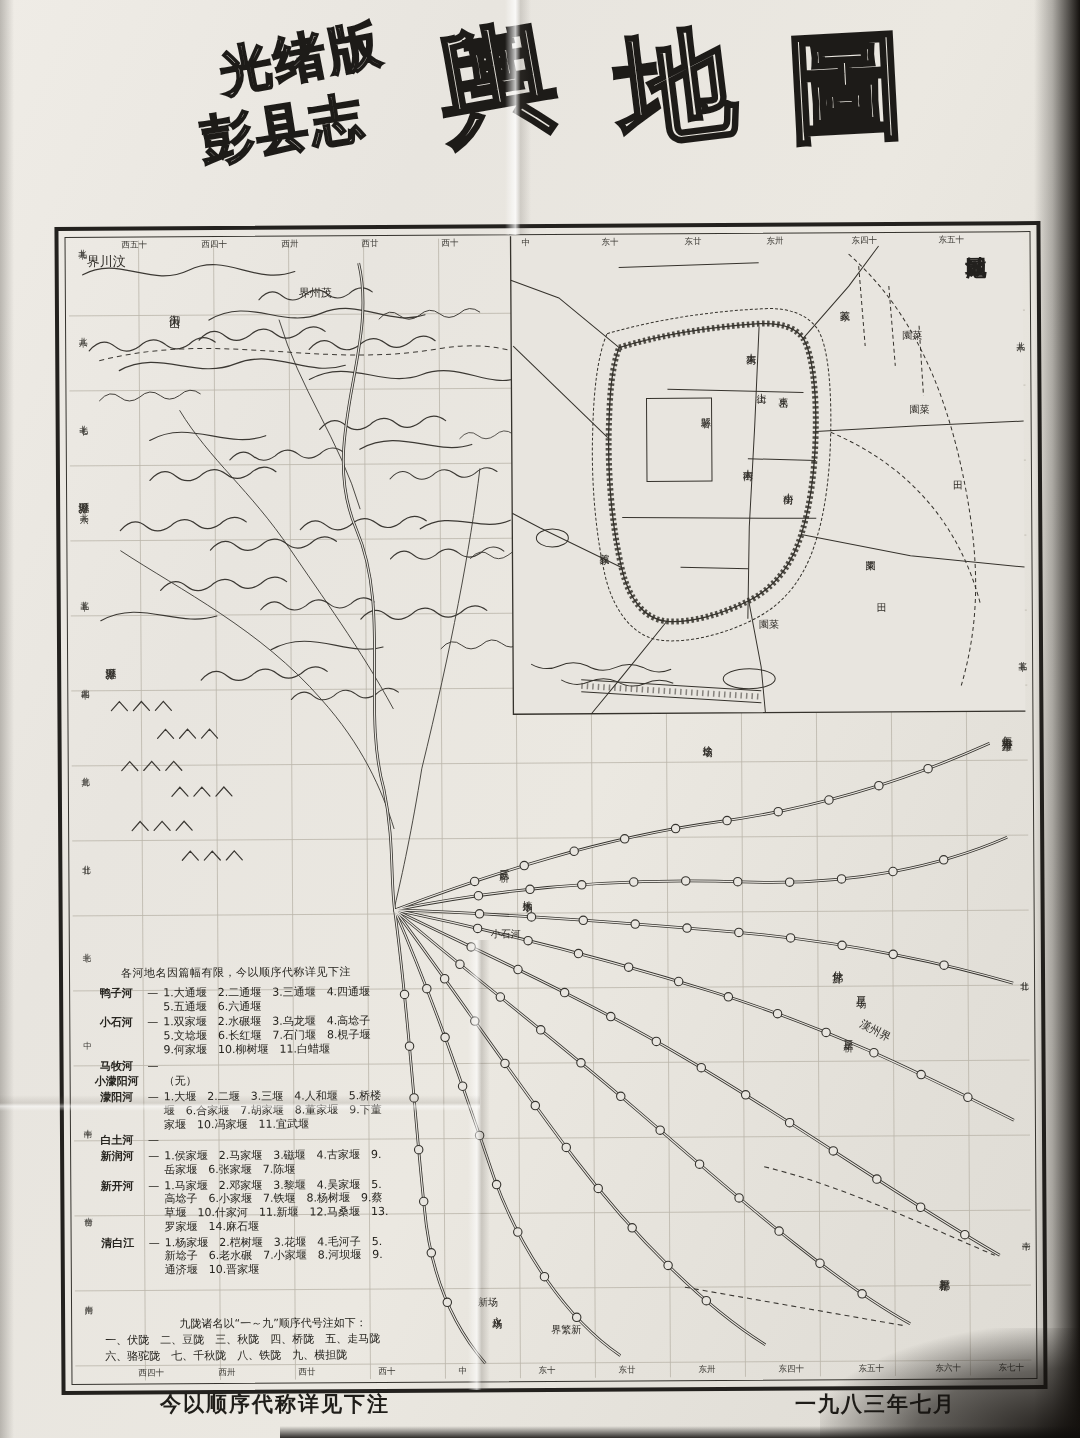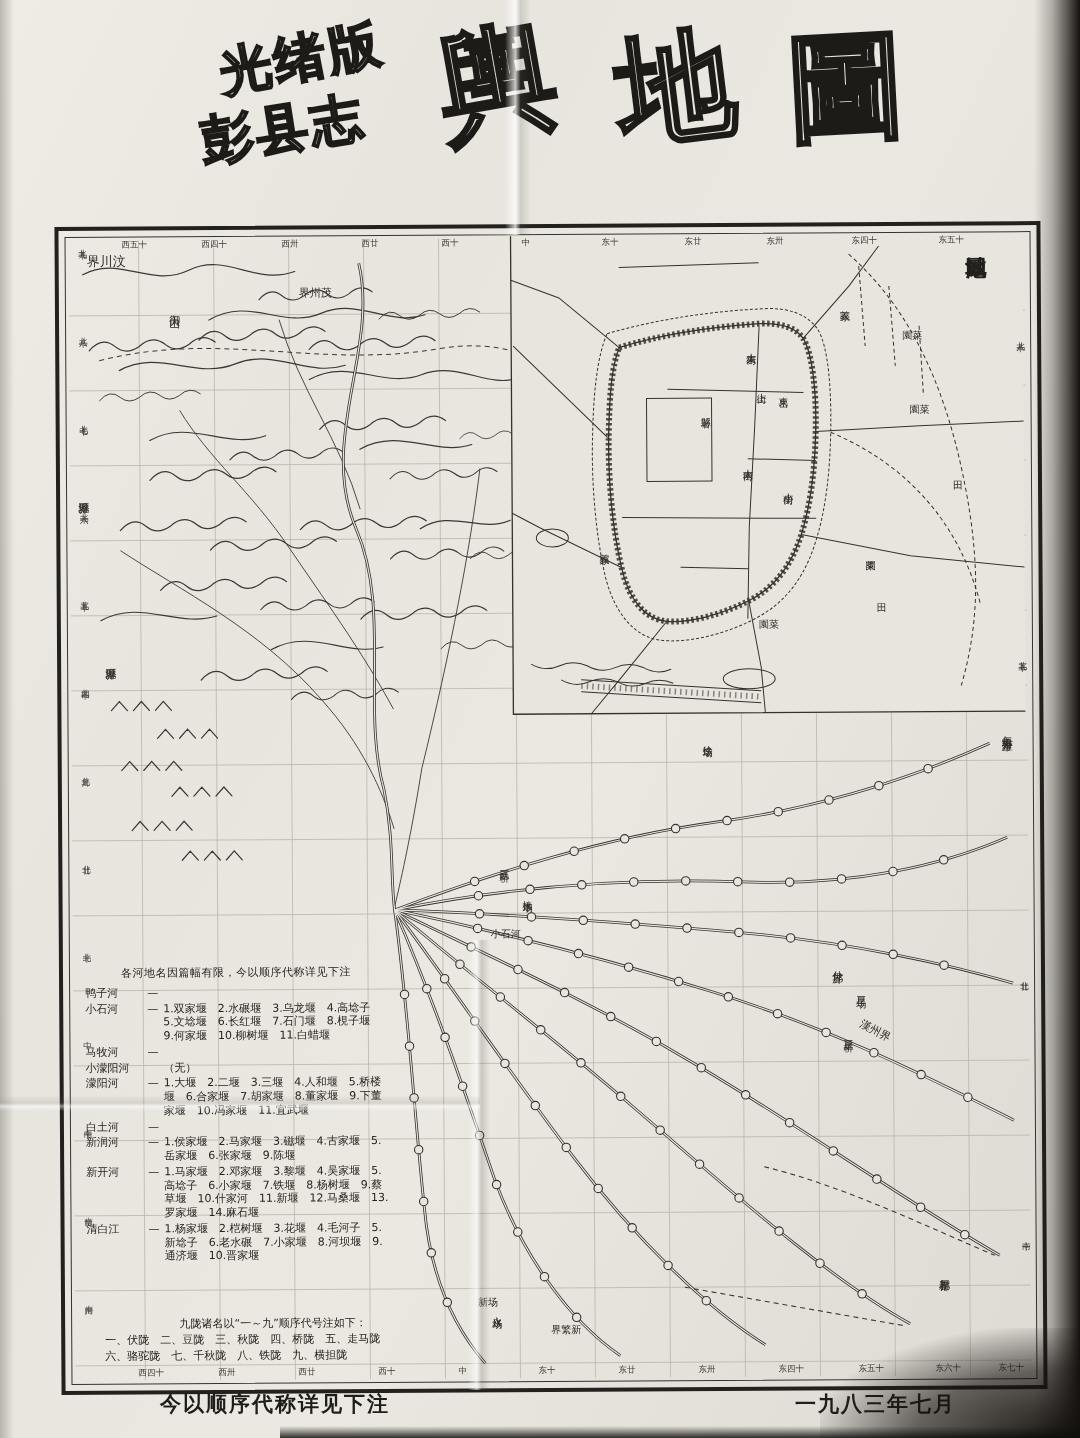--- a/index.html
+++ b/index.html
@@ -72,21 +72,21 @@
   .mlabel.s10{font-size:10px;}
   .mlabel.s13{font-size:13px;}
   .mlabel.rot{transform:rotate(28deg);transform-origin:left top;}
   .inset-title{font-size:21px;font-weight:bold;letter-spacing:4px;color:#23211e;}
   .scale-note{font-size:11px;}
 
   .legend{position:absolute;left:22px;top:736px;width:302px;font-size:11px;
     line-height:1.25;color:#26241f;z-index:12;}
   .legend .hd{text-align:center;margin-bottom:6px;letter-spacing:.5px;}
   .lg-row{display:flex;margin-bottom:2px;}
-  .lg-name{flex:0 0 62px;white-space:nowrap;font-weight:normal;}
+  .lg-name{flex:0 0 62px;white-space:nowrap;font-weight:bold;text-align:center;}
   .lg-dash{flex:0 0 16px;}
   .lg-items{flex:1;}
   .ridges{position:absolute;left:40px;top:1086px;width:336px;font-size:11px;
     line-height:1.45;color:#26241f;z-index:12;}
   .ridges .rhd{text-align:center;}
 
   .footer-left,.footer-right{position:absolute;top:1390px;font-size:21px;font-weight:bold;
     color:#1f1d19;letter-spacing:2px;z-index:20;}
   .footer-left{left:160px;}
   .footer-right{left:795px;}
@@ -427,20 +427,21 @@
   <span class="mlabel s10" style="left:816px;top:376px">田</span>
   <span class="mlabel s10" style="left:698px;top:392px">園菜</span>
 
   <span class="mlabel v scale-note" style="left:938px;top:502px">每方格方十里</span>
 
   <div class="legend">
     <div class="hd">各河地名因篇幅有限，今以顺序代称详见下注</div>
     <div class="lg-row">
       <span class="lg-name">鸭子河</span>
         <span class="lg-dash">—</span>
+        <span class="lg-items">1.大通堰　2.二通堰　3.三通堰　4.四通堰　5.五通堰　6.六通堰</span>
     </div>
     <div class="lg-row">
       <span class="lg-name">小石河</span>
         <span class="lg-dash">—</span>
         <span class="lg-items">1.双家堰　2.水碾堰　3.乌龙堰　4.高埝子　5.文埝堰　6.长红堰　7.石门堰　8.梘子堰　9.何家堰　10.柳树堰　11.白蜡堰</span>
     </div>
     <div class="lg-row">
       <span class="lg-name">马牧河</span>
         <span class="lg-dash">—</span>
     </div>
@@ -454,21 +455,21 @@
         <span class="lg-dash">—</span>
         <span class="lg-items">1.大堰　2.二堰　3.三堰　4.人和堰　5.桥楼堰　6.合家堰　7.胡家堰　8.董家堰　9.下董家堰　10.冯家堰　11.宜武堰</span>
     </div>
     <div class="lg-row">
       <span class="lg-name">白土河</span>
         <span class="lg-dash">—</span>
     </div>
     <div class="lg-row">
       <span class="lg-name">新润河</span>
         <span class="lg-dash">—</span>
-        <span class="lg-items">1.侯家堰　2.马家堰　3.磁堰　4.古家堰　5.岳家堰　6.张家堰　9.陈堰</span>
+        <span class="lg-items">1.侯家堰　2.马家堰　3.磁堰　4.古家堰　9.岳家堰　6.张家堰　7.陈堰</span>
     </div>
     <div class="lg-row">
       <span class="lg-name">新开河</span>
         <span class="lg-dash">—</span>
         <span class="lg-items">1.马家堰　2.邓家堰　3.黎堰　4.吴家堰　5.高埝子　6.小家堰　7.铁堰　8.杨树堰　9.蔡草堰　10.什家河　11.新堰　12.马桑堰　13.罗家堰　14.麻石堰</span>
     </div>
     <div class="lg-row">
       <span class="lg-name">清白江</span>
         <span class="lg-dash">—</span>
         <span class="lg-items">1.杨家堰　2.桤树堰　3.花堰　4.毛河子　5.新埝子　6.老水碾　7.小家堰　8.河坝堰　9.通济堰　10.晋家堰</span>

